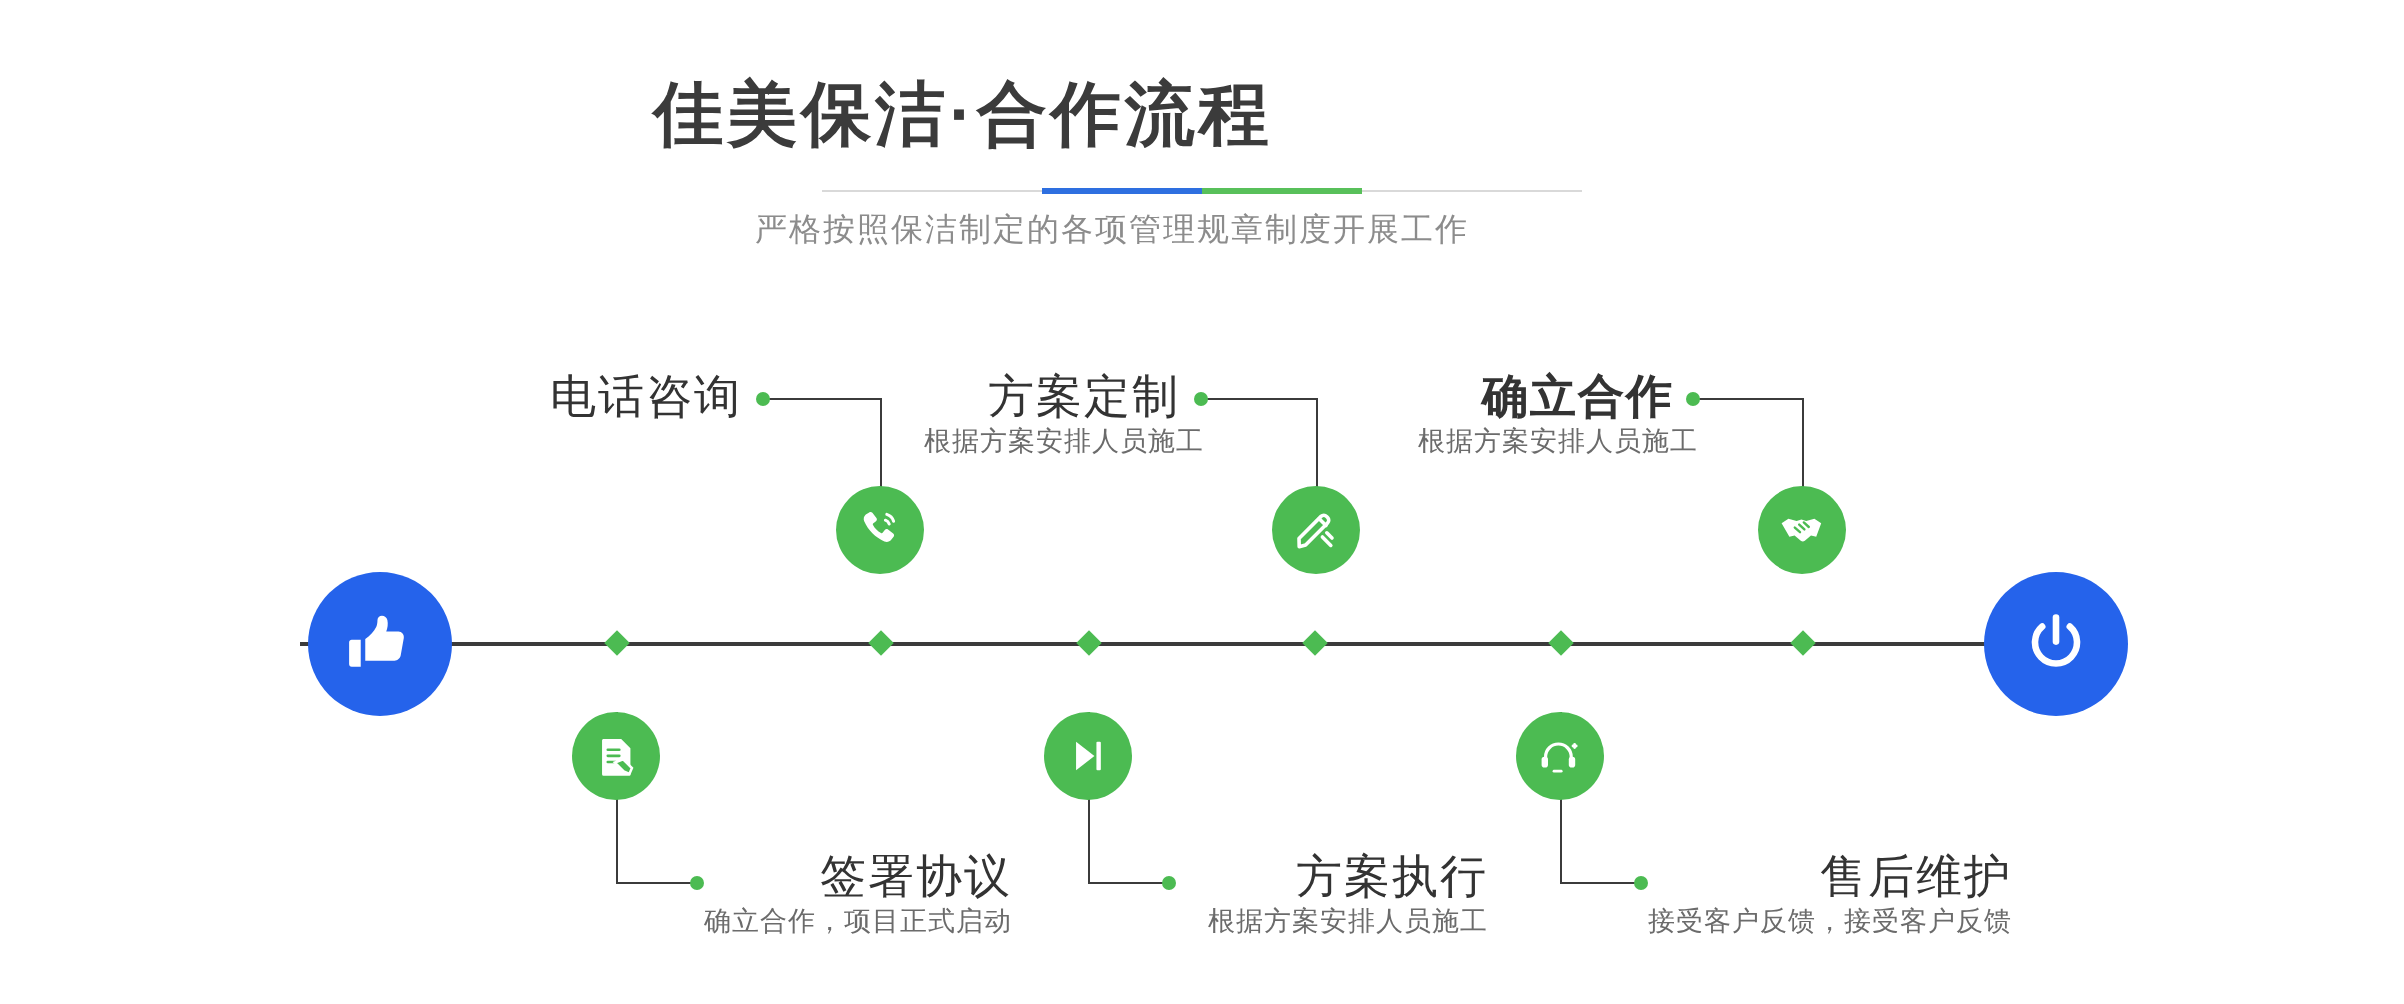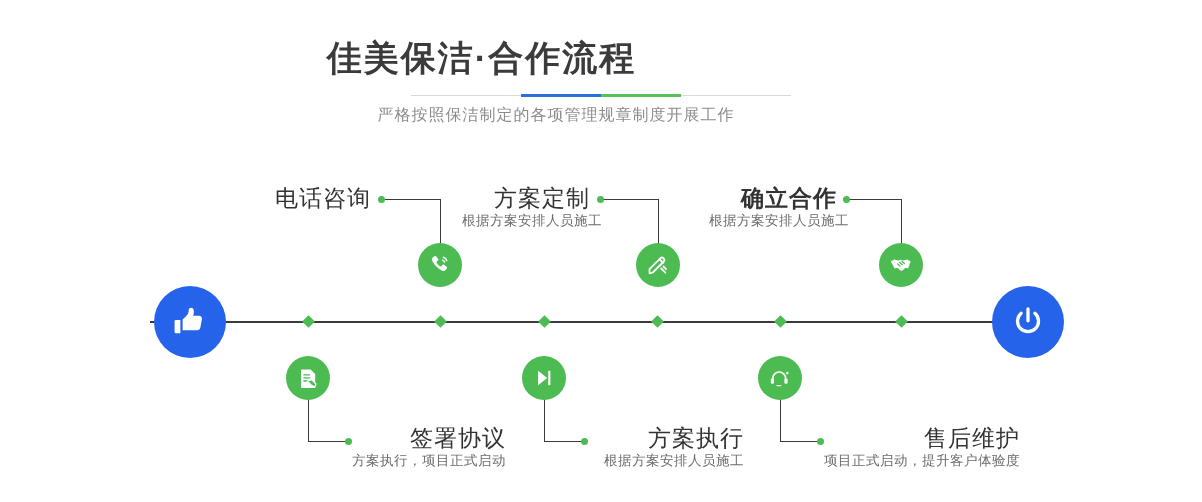--- a/index.html
+++ b/index.html
@@ -221,21 +221,21 @@
     <span>
       <svg width="23" height="23" viewBox="0 0 24 24" fill="#ffffff">
         <path d="M5 2.6h9.2L19 7.4V21a.8.8 0 0 1-.8.8H5a.8.8 0 0 1-.8-.8V3.4c0-.45.35-.8.8-.8z"></path>
         <path d="M7.2 8.2h6M7.2 11.4h6M7.2 14.6h4" stroke="#4cbb52" stroke-width="1.4" stroke-linecap="round" fill="none"></path>
         <path d="M15.2 13.2l4.6 4.6-1.3 3-3-1.3-4.6-4.6z" fill="#4cbb52" stroke="#ffffff" stroke-width="1.3"></path>
       </svg>
     </span>
   </div>
   <div class="lbl below" style="left:352px; top:427px;">
     <div class="t">签署协议</div>
-    <div class="d">方案执行，项目正式启动</div>
+    <div class="d">确立合作，项目正式启动</div>
   </div>
 
   <div class="vline" style="left:658px; top:199px; height:46px;"></div>
   <div class="hline" style="left:600px; top:199px; width:58px;"></div>
   <div class="dot" style="left:597px; top:196px;"></div>
   <div class="node" style="left:636px; top:243px;">
     <span>
       <svg width="24" height="24" viewBox="0 0 24 24" fill="none" stroke="#ffffff" stroke-width="1.8" stroke-linecap="round" stroke-linejoin="round">
         <path d="M3.6 20.4l3.2-.9 11-11a2 2 0 0 0 0-2.8l-.5-.5a2 2 0 0 0-2.8 0l-11 11z"></path>
         <path d="M13.6 6.4l3.4 3.4"></path>
@@ -290,16 +290,16 @@
         <path d="M4 12.4a7.2 7.2 0 0 1 14.4 0v1.2h-1.6v-1.2a5.6 5.6 0 0 0-11.2 0v1.2H4z"></path>
         <rect x="2.8" y="12.4" width="3.2" height="5.4" rx="1.4"></rect>
         <rect x="16.4" y="12.4" width="3.2" height="5.4" rx="1.4"></rect>
         <path d="M19.3 6.2v1.6M18.5 7h1.6" stroke="#ffffff" stroke-width="1.4" stroke-linecap="round" fill="none"></path>
         <path d="M9 19.6h3.6" stroke="#ffffff" stroke-width="1.4" stroke-linecap="round" fill="none"></path>
       </svg>
     </span>
   </div>
   <div class="lbl below" style="left:824px; top:427px;">
     <div class="t">售后维护</div>
-    <div class="d">项目正式启动，提升客户体验度</div>
+    <div class="d">接受客户反馈，接受客户反馈</div>
   </div>
 
 </div>
 
 </body></html>

